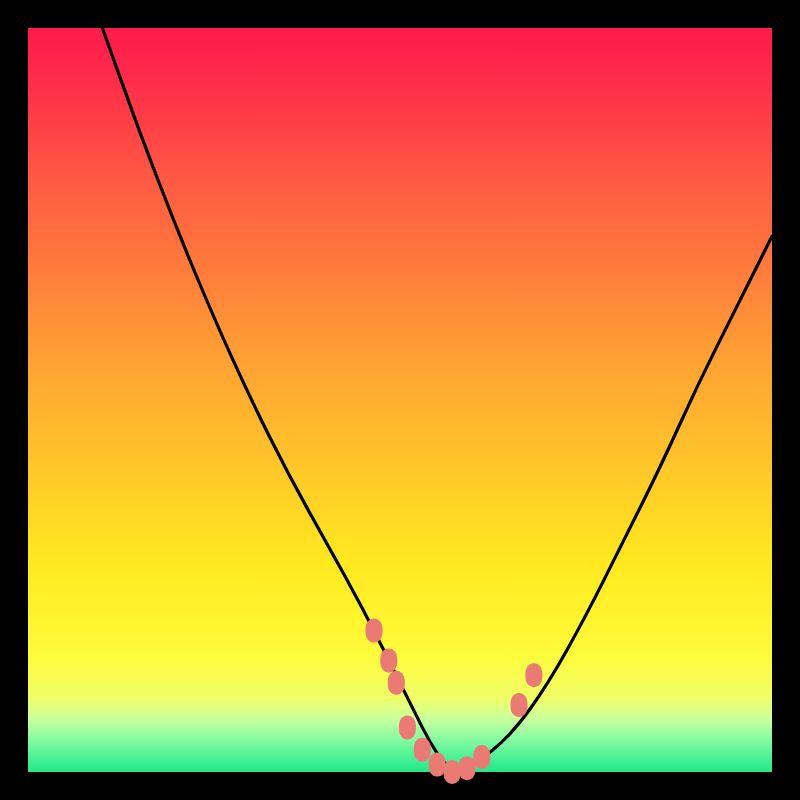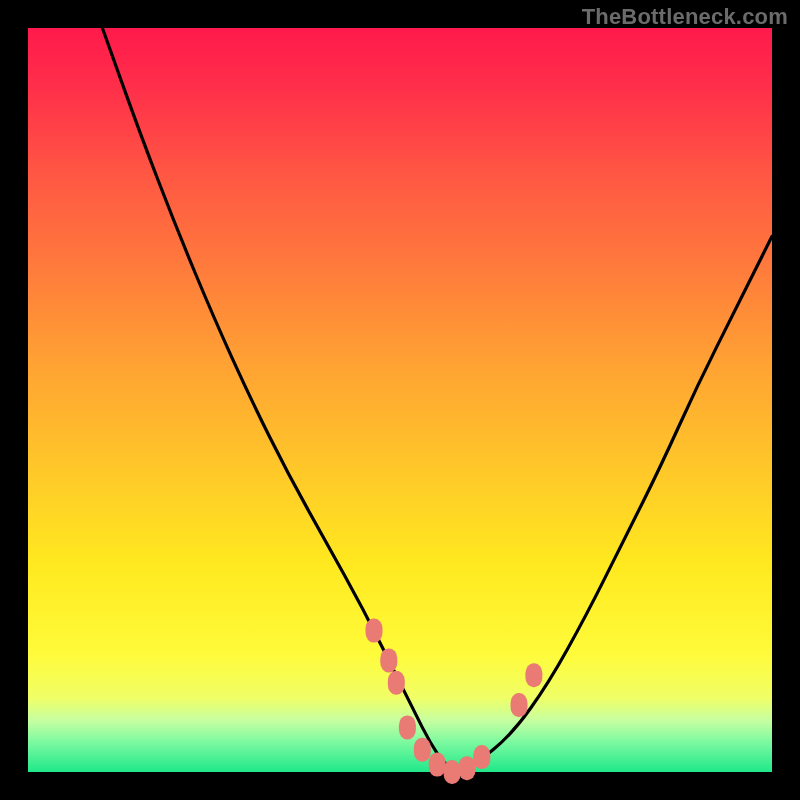--- a/index.html
+++ b/index.html
@@ -82,15 +82,14 @@
           <rect x="415.6" y="732.0" width="17" height="24" rx="8" ry="10" fill="#e97a74"></rect>
           <rect x="430.5" y="728.3" width="17" height="24" rx="8" ry="10" fill="#e97a74"></rect>
           <rect x="445.3" y="717.1" width="17" height="24" rx="8" ry="10" fill="#e97a74"></rect>
           <rect x="482.5" y="665.0" width="17" height="24" rx="8" ry="10" fill="#e97a74"></rect>
           <rect x="497.4" y="635.3" width="17" height="24" rx="8" ry="10" fill="#e97a74"></rect>
         </g>
     </svg>
 
   </div>
 
-  <div class="watermark">TheBottleneck.com</div>
 
 </div>
 
 </body></html>

